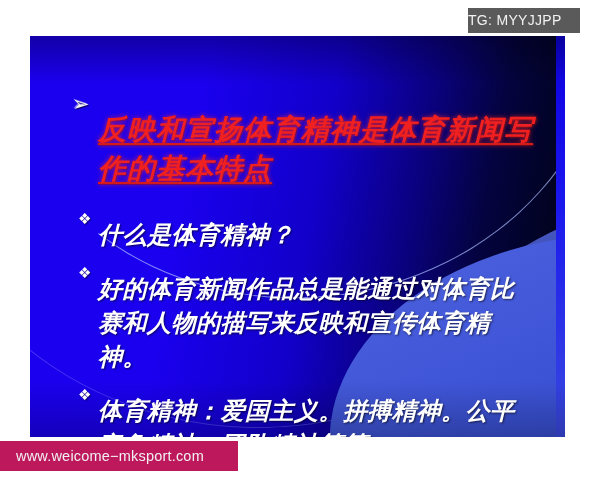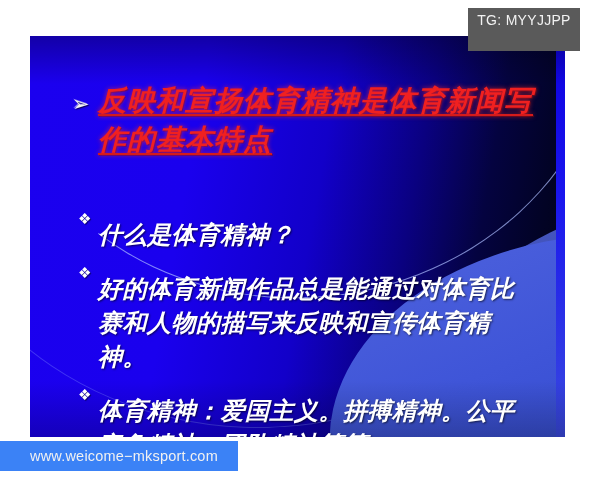--- a/index.html
+++ b/index.html
@@ -141,20 +141,21 @@
     line-height: 1.38;
     font-weight: bold;
     font-style: italic;
     color: #f02020;
     letter-spacing: 1px;
     text-decoration: underline;
     text-decoration-color: #d41b1b;
     text-underline-offset: 4px;
     text-shadow: 0 0 5px rgba(255,40,40,.75), 1px 1px 0 rgba(120,0,0,.45);
     white-space: normal;
+    margin-top: 29px;
   }
 
   .bullets {
     position: absolute;
     left: 48px;
     top: 168px;
     width: 452px;
   }
   .bullet-row {
     display: flex;
@@ -182,40 +183,40 @@
     text-shadow: 1px 1px 2px rgba(0,0,0,.6);
     margin-top: 14px;
   }
 
   
   .tag-badge {
     position: absolute;
     left: 468px;
     top: 8px;
     width: 112px;
-    height: 43px;
+    height: 25px;
     background: #5a5a5a;
     color: #f2f2f2;
     font-size: 14px;
     line-height: 25px;
-    text-align: center;
+    text-align: left;
     letter-spacing: .3px;
     font-family: "Liberation Sans", sans-serif;
   }
   .url-badge {
     position: absolute;
     left: 0;
     top: 441px;
     width: 238px;
     height: 30px;
-    background: #3b82f6;
+    background: #be185d;
     color: #f1f1f1;
     font-size: 14.5px;
     line-height: 30px;
-    padding-left: 30px;
+    padding-left: 16px;
     box-sizing: border-box;
     letter-spacing: .2px;
     font-family: "Liberation Sans", sans-serif;
   }
 </style>
 </head>
 <body>
 
 <div id="screen">
 

